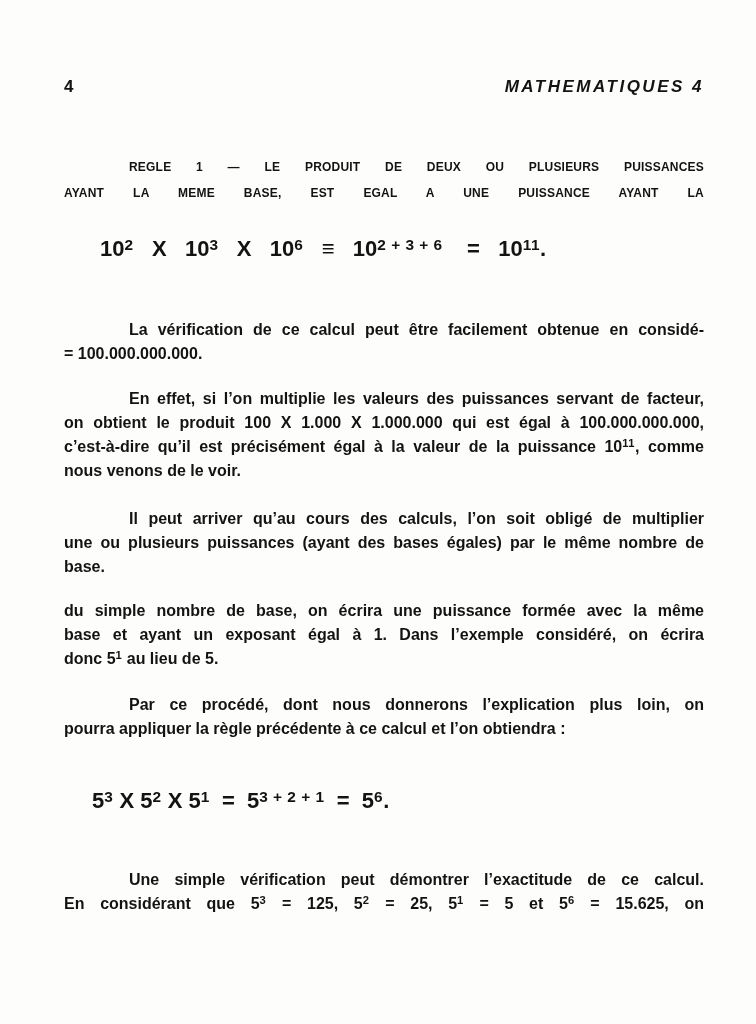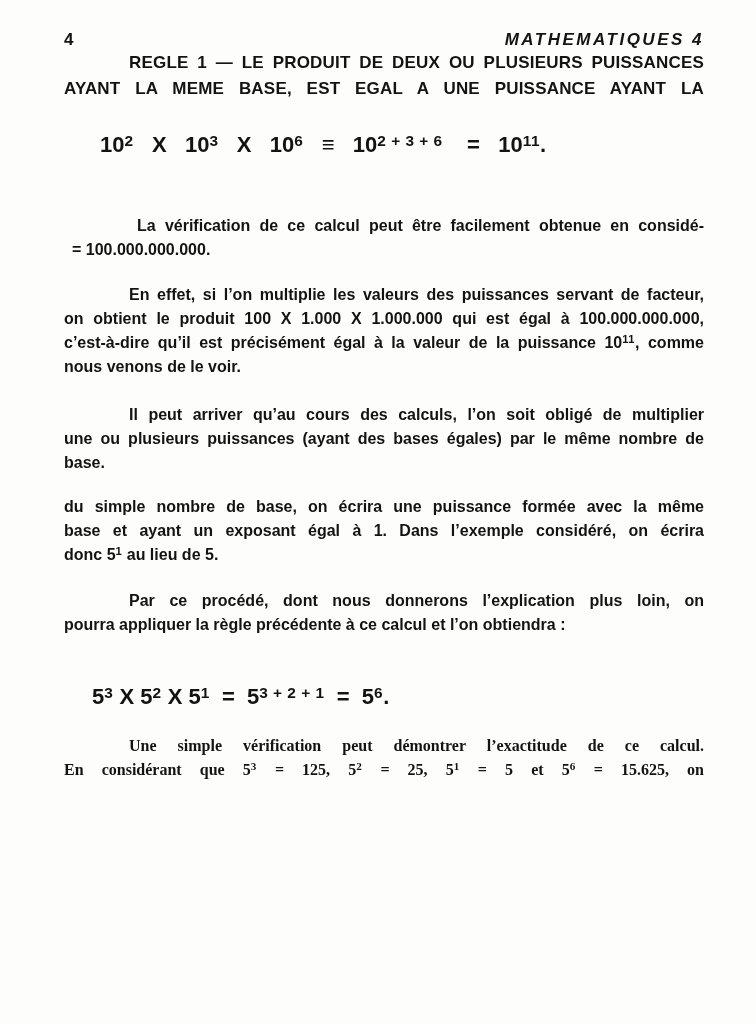--- a/index.html
+++ b/index.html
@@ -20,23 +20,25 @@
     display: flex;
     justify-content: space-between;
     align-items: baseline;
     font-size: 17px;
   }
   .page-number { letter-spacing: 0.5px; }
   .running-head {
     font-style: italic;
     letter-spacing: 2.5px;
     font-size: 17px;
+    margin-top: 47px;
   }
   .rule-heading {
-    font-size: 17px;
+    margin-top: 57px;
+    font-size: 12px;
     line-height: 26px;
     letter-spacing: 0.2px;
   }
   .para {
     font-size: 16px;
     line-height: 24px;
   }
   .line { white-space: normal; }
   .line.j { text-align: justify; text-align-last: justify; }
   .line.indent { text-indent: 65px; }
@@ -65,21 +67,21 @@
     <span class="running-head">MATHEMATIQUES 4</span>
   </header>
 
   <section class="rule-heading">
     <div class="line indent j">REGLE 1 — LE PRODUIT DE DEUX OU PLUSIEURS PUISSANCES</div>
     <div class="line j">AYANT LA MEME BASE, EST EGAL A UNE PUISSANCE AYANT LA</div>
   </section>
 
   <div class="formula" style="margin-top: 30px; left: 36px;">10<sup>2</sup>   X   10<sup>3</sup>   X   10<sup>6</sup>   ≡   10<sup>2 + 3 + 6</sup>    =   10<sup>11</sup>.</div>
 
-  <section class="para" style="margin-top: 56px; margin-left: 8px;">
+  <section class="para" style="margin-top: 56px;">
     <div class="line indent j">La vérification de ce calcul peut être facilement obtenue en considé-</div>
     <div class="line">= 100.000.000.000.</div>
   </section>
 
   <section class="para" style="margin-top: 21px;">
     <div class="line indent j">En effet, si l’on multiplie les valeurs des puissances servant de facteur,</div>
     <div class="line j">on obtient le produit 100 X 1.000 X 1.000.000 qui est égal à 100.000.000.000,</div>
     <div class="line j">c’est-à-dire qu’il est précisément égal à la valeur de la puissance 10<sup>11</sup>, comme</div>
     <div class="line">nous venons de le voir.</div>
   </section>
@@ -96,18 +98,18 @@
     <div class="line">donc 5<sup>1</sup>  au lieu de 5.</div>
   </section>
 
   <section class="para" style="margin-top: 22px;">
     <div class="line indent j">Par ce procédé, dont nous donnerons l’explication plus loin, on</div>
     <div class="line">pourra appliquer la règle précédente à ce calcul et l’on obtiendra :</div>
   </section>
 
   <div class="formula" style="margin-top: 47px; left: 28px;">5<sup>3</sup> X 5<sup>2</sup> X 5<sup>1</sup>  =  5<sup>3 + 2 + 1</sup>  =  5<sup>6</sup>.</div>
 
-  <section class="para" style="margin-top: 24px; font-family: Liberation Serif, serif;">
+  <section class="para" style="margin-top: 54px;">
     <div class="line indent j">Une simple vérification peut démontrer l’exactitude de ce calcul.</div>
     <div class="line j">En considérant que 5<sup>3</sup> = 125, 5<sup>2</sup> = 25, 5<sup>1</sup> = 5 et 5<sup>6</sup> =  15.625,  on</div>
   </section>
 
 </div>
 
 </body></html>

